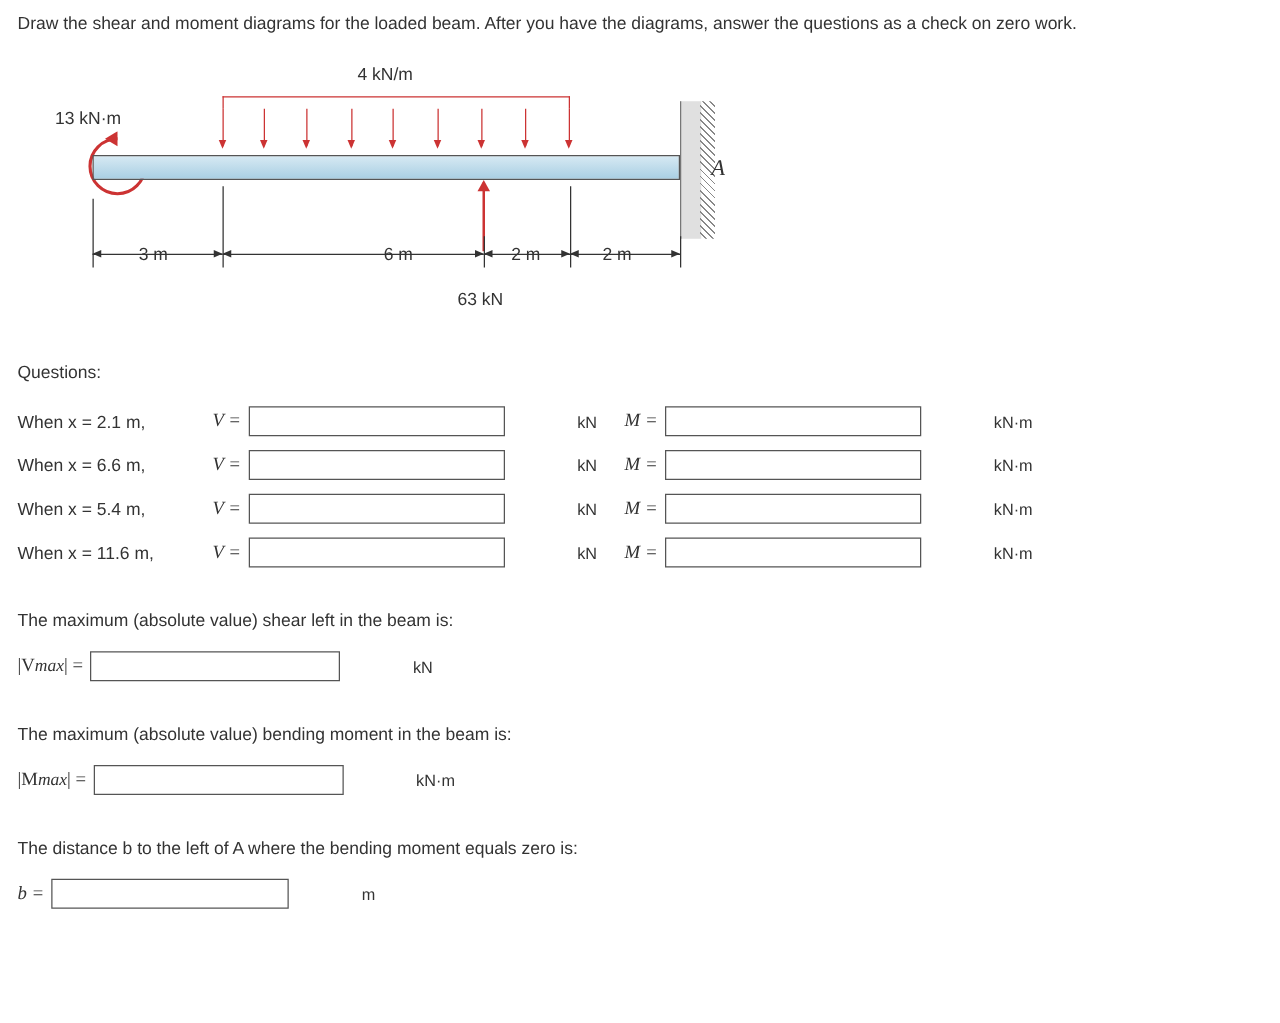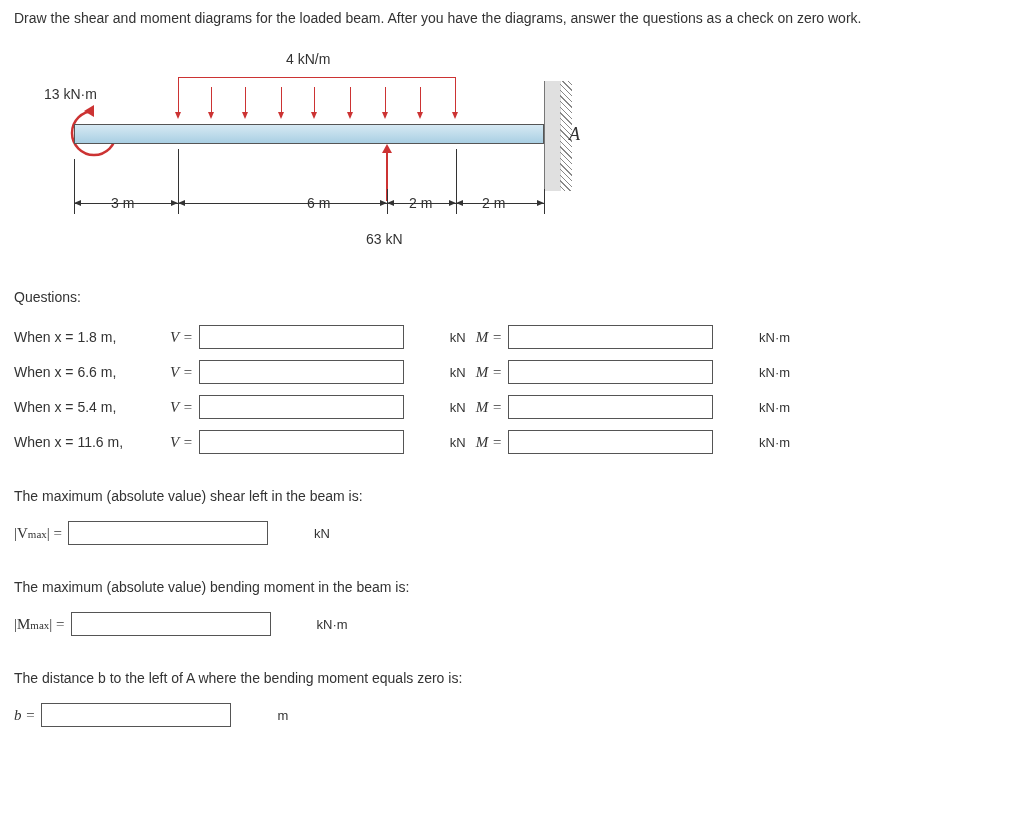--- a/index.html
+++ b/index.html
@@ -156,33 +156,33 @@
     input[type="text"] {
       border: 1px solid #555;
       padding: 2px 4px;
       font-size: 13px;
       height: 18px;
       box-sizing: content-box;
     }
     .answer-input { width: 195px; }
     .answer-input-short { width: 190px; }
     .answer-input-b { width: 180px; }
-    .unit { margin: 0 4px; font-size: 13px; padding-left: 36px; }
+    .unit { margin: 0 16px; font-size: 13px; padding-left: 36px; }
     .para { margin: 32px 0 14px 0; line-height: 1.5; }
     .resultrow {
       margin: 8px 0;
       display: flex;
       align-items: center;
       gap: 6px;
     }
     .abs-var {
       font-family: 'Times New Roman', serif;
       font-size: 15px;
     }
-    .abs-var .sub { font-size: 11px; }
+    .abs-var .sub { font-size: 14px; font-style: italic; }
   </style>
 </head>
 <body>
 
 <div class="instructions">Draw the shear and moment diagrams for the loaded beam. After you have the diagrams, answer the questions as a check on zero work.</div>
 
 <div class="figure">
   <div class="label-pos" style="left:272px; top:12px;">4 kN/m</div>
   <div class="label-pos" style="left:30px; top:47px;">13 kN·m</div>
 
@@ -225,21 +225,21 @@
 
   <div class="label-pos" style="left:97px; top:156px;">3 m</div>
   <div class="label-pos" style="left:253px; top:156px;margin-left:40px;">6 m</div>
   <div class="label-pos" style="left:395px; top:156px;">2 m</div>
   <div class="label-pos" style="left:468px; top:156px;">2 m</div>
 </div>
 
 <div class="questions-heading">Questions:</div>
 
 <div class="qrow">
-  <span class="prompt">When x = 1.8 m,</span>
+  <span class="prompt">When x = 2.1 m,</span>
   <span class="varlabel">V =</span>
   <input type="text" class="answer-input" style="">
   <span class="unit">kN</span>
   <span class="varlabel">M =</span>
   <input type="text" class="answer-input" style="">
   <span class="unit">kN·m</span>
 </div>
 
 <div class="qrow">
   <span class="prompt">When x = 6.6 m,</span>

